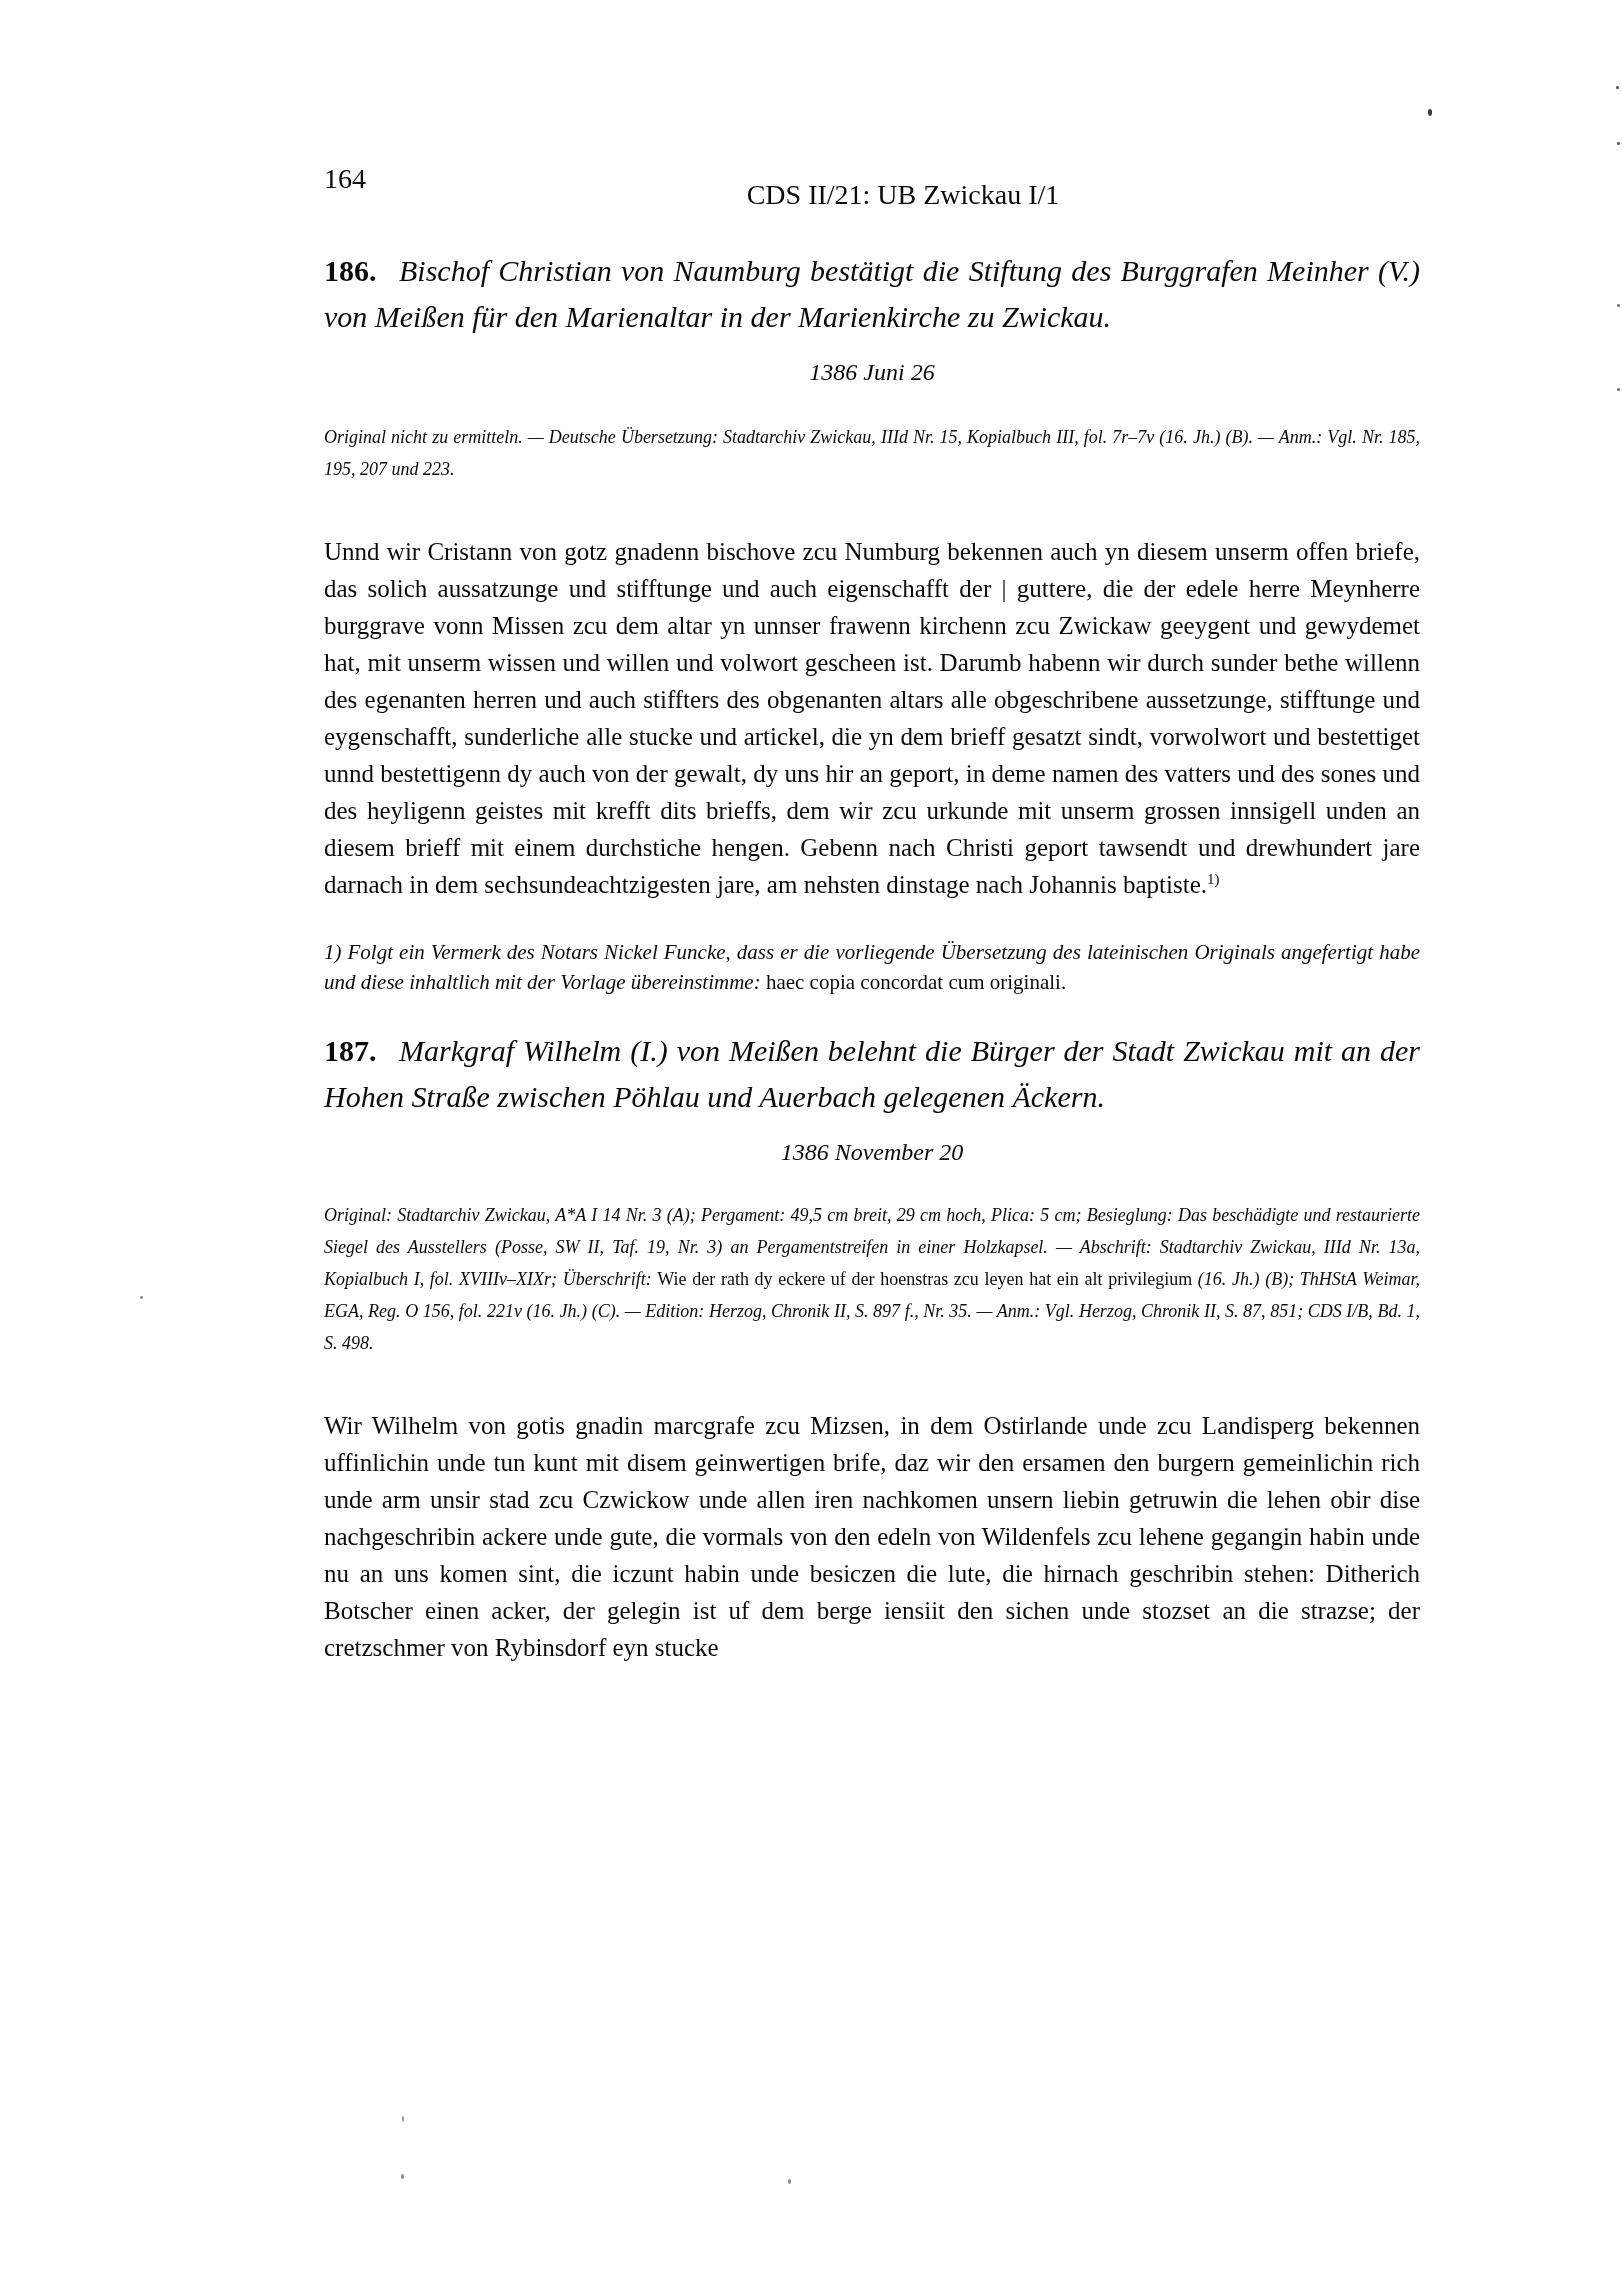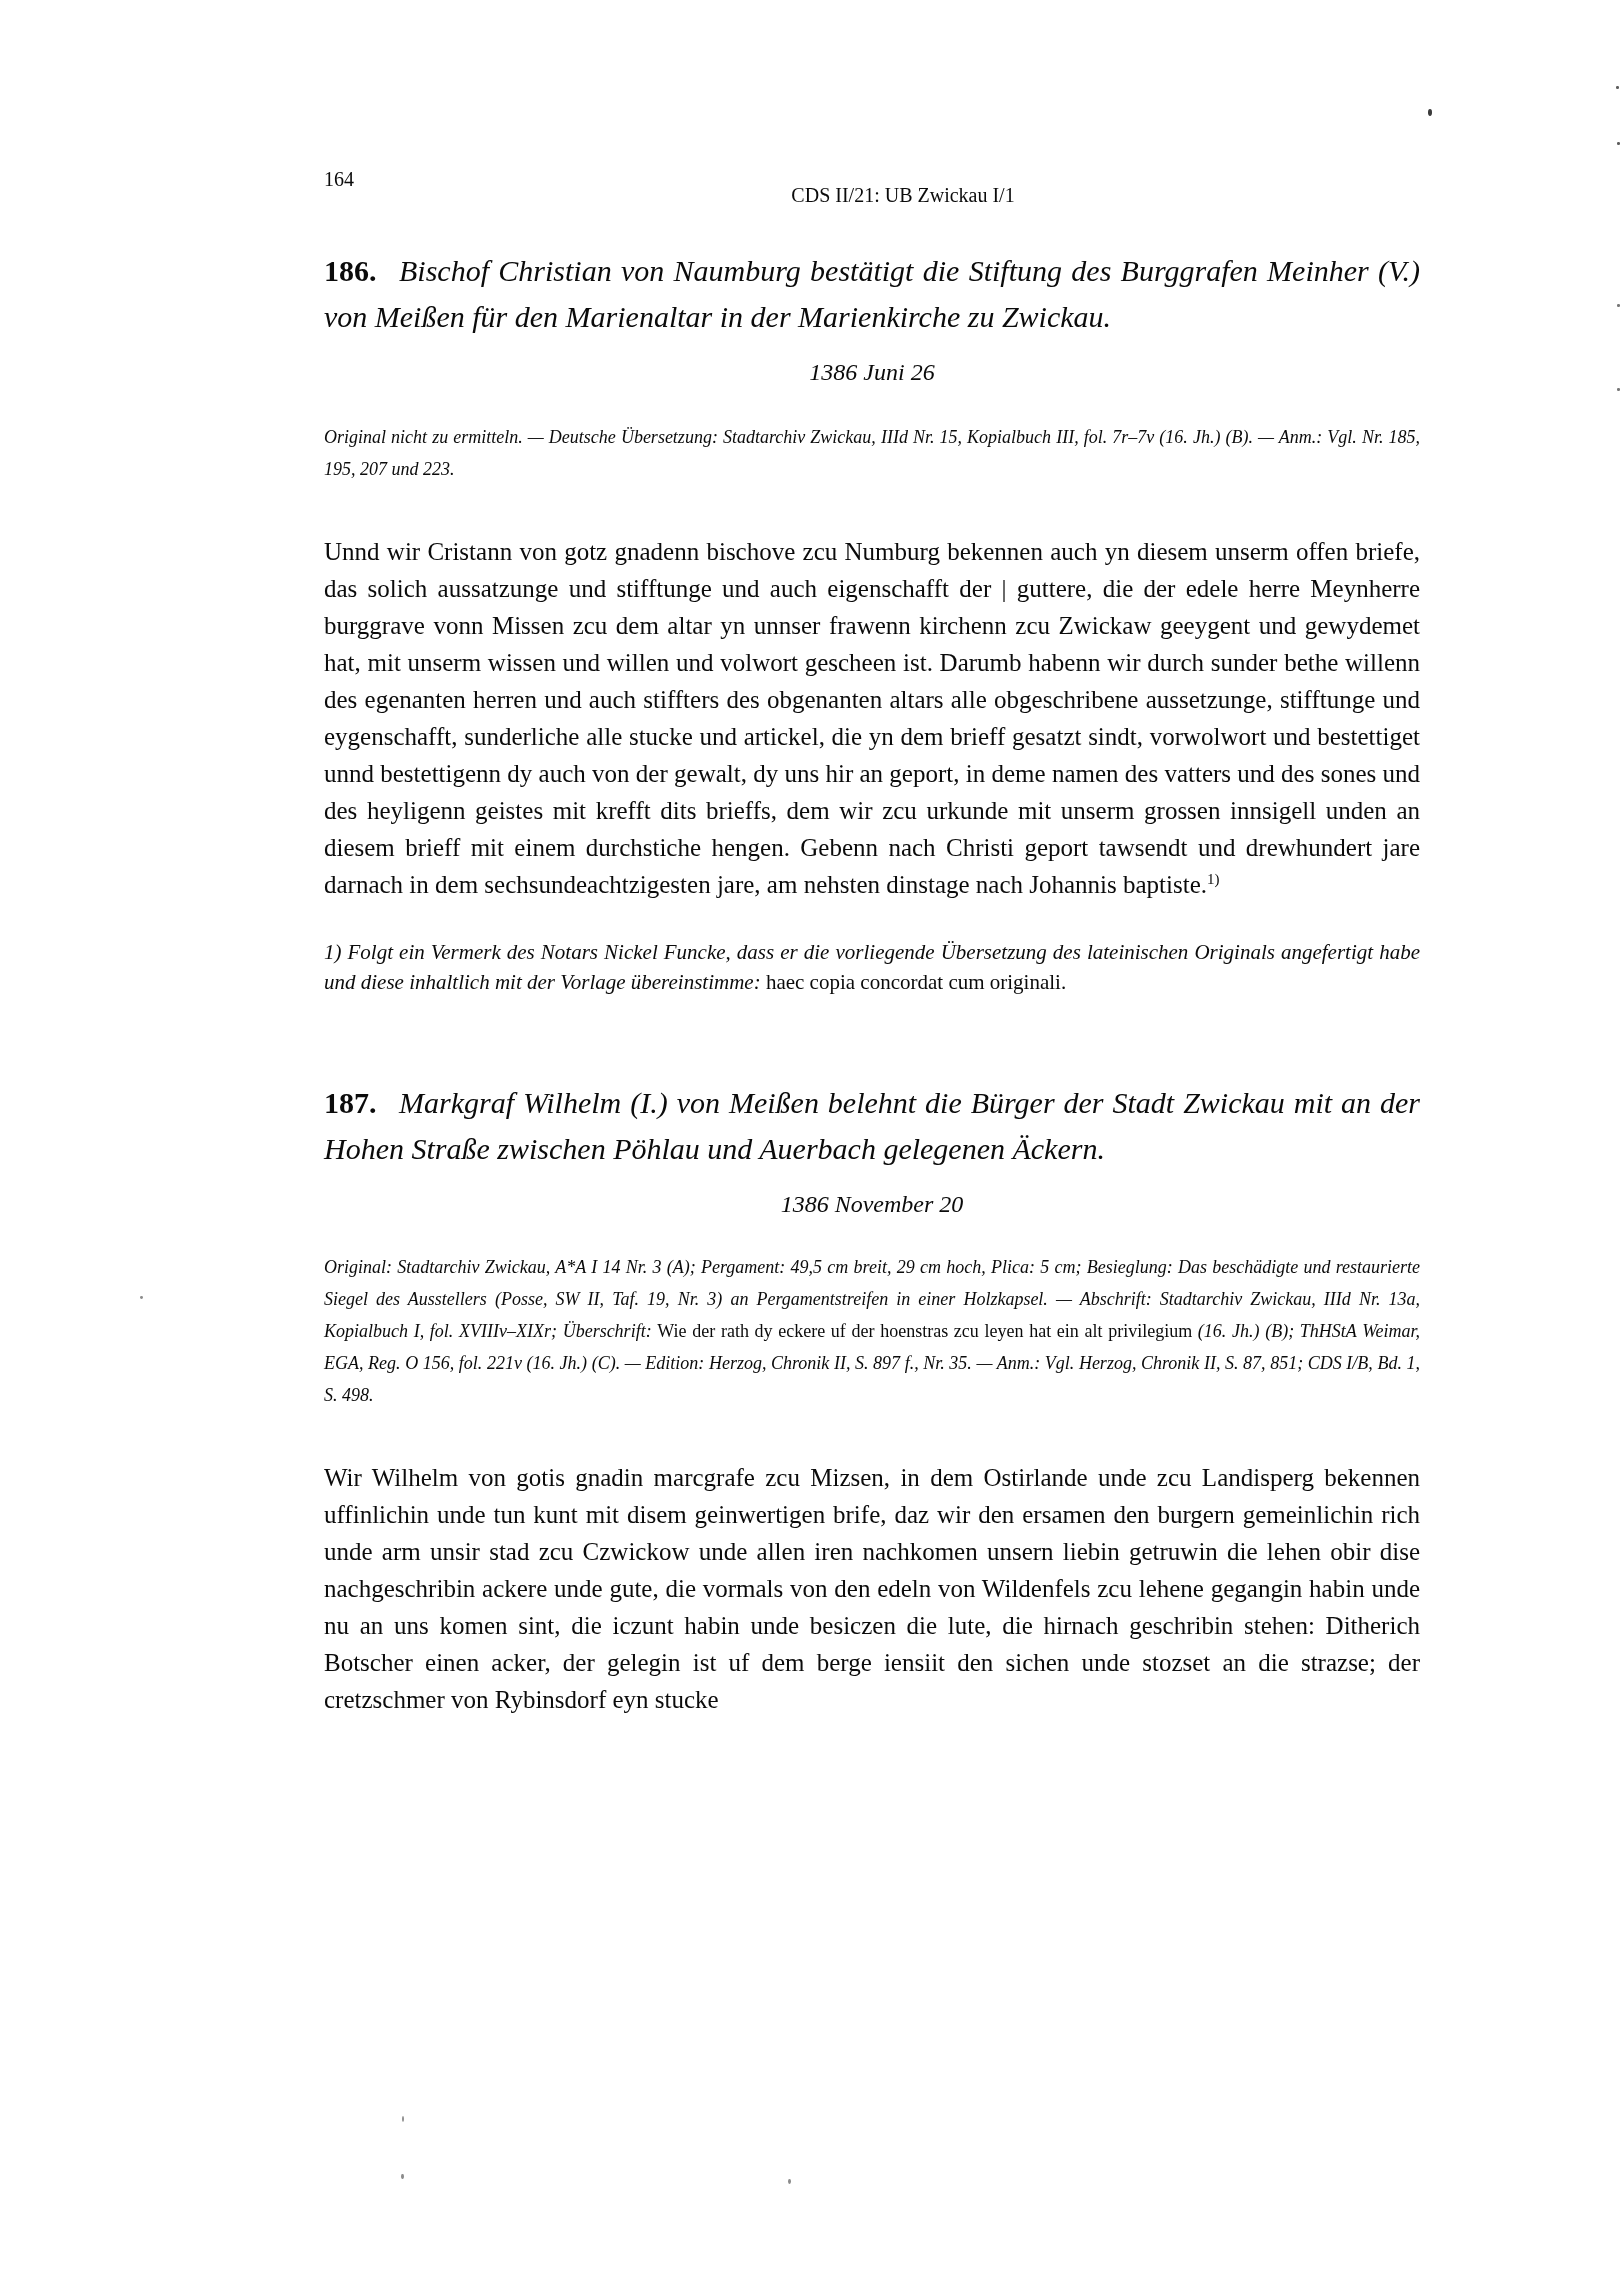--- a/index.html
+++ b/index.html
@@ -22,21 +22,21 @@
   .content {
     position: absolute;
     left: 324px;
     top: 0;
     width: 1096px;
   }
   .running-header {
     position: relative;
     margin-top: 164px;
     height: 30px;
-    font-size: 20px;
+    font-size: 28px;
     line-height: 30px;
   }
   .page-number {
     position: absolute;
     left: 0;
     top: 0;
   }
   .running-title {
     position: absolute;
     left: 50%;
@@ -53,21 +53,21 @@
   }
   .entry-heading .entry-number {
     font-weight: bold;
     font-style: normal;
     margin-right: 0.75em;
   }
   .entry-heading .entry-title {
     font-style: italic;
   }
   .heading-186 { margin-top: 54px; }
-  .heading-187 { margin-top: 83px; }
+  .heading-187 { margin-top: 31px; }
   .entry-date {
     font-style: italic;
     font-size: 24px;
     line-height: 30px;
     text-align: center;
     margin-top: 17px;
   }
   .source-note {
     font-style: italic;
     font-size: 18px;

